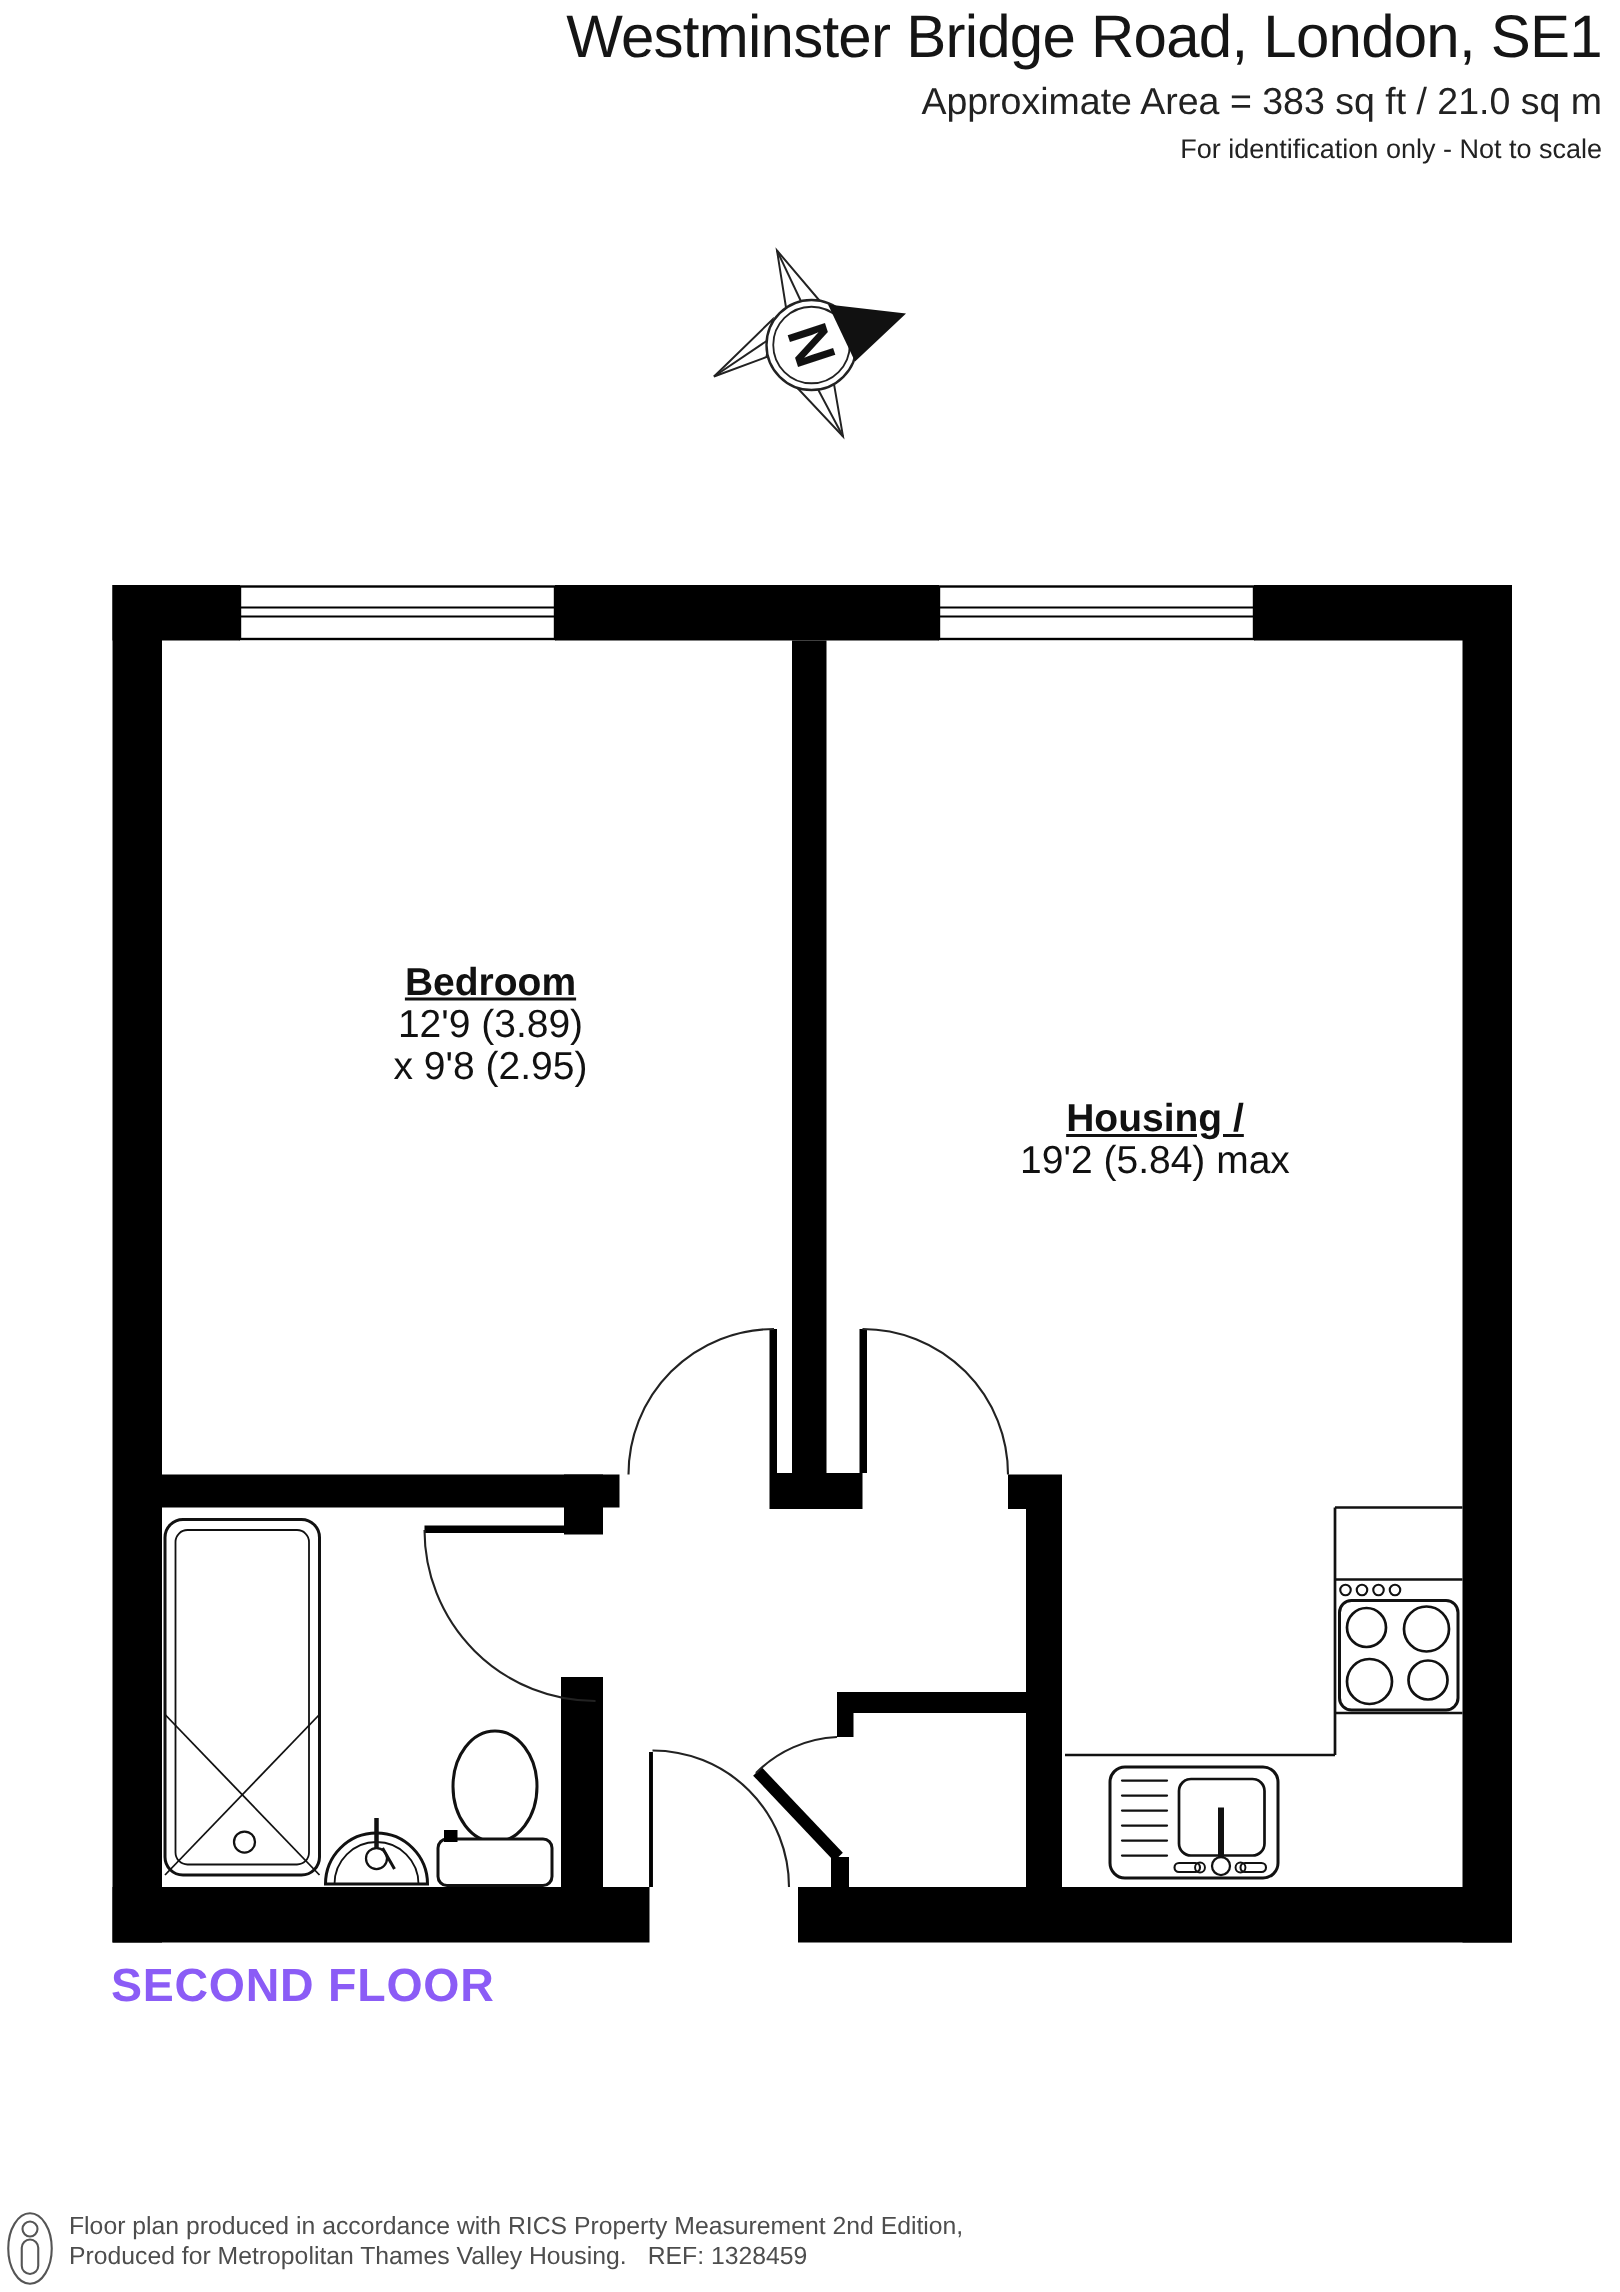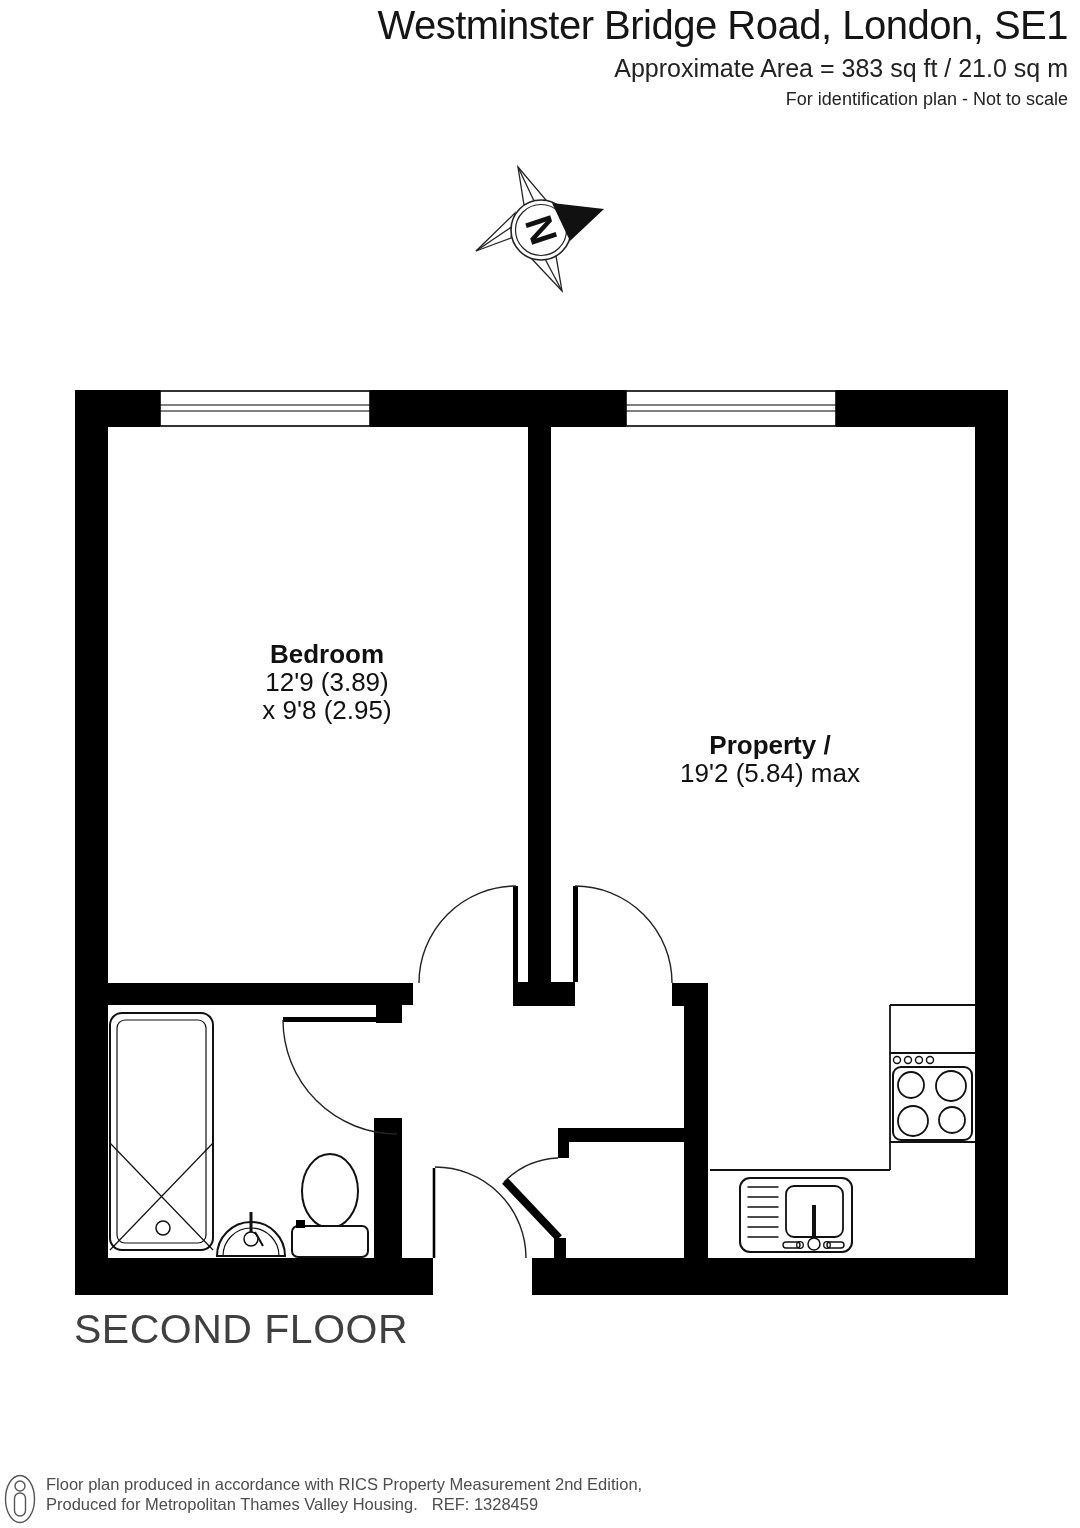--- a/index.html
+++ b/index.html
@@ -8,36 +8,36 @@
     font-family:"Liberation Sans", sans-serif;color:#1a1a1a;overflow:hidden;
   }
   .header{
     position:absolute;top:4px;right:12px;text-align:right;
   }
   .header .title{font-size:40px;font-weight:normal;letter-spacing:-0.5px;line-height:42px;color:#151515;}
   .header .area{font-size:25px;margin-top:8px;color:#222;}
   .header .note{font-size:18px;margin-top:6px;color:#222;}
   .plan-svg{position:absolute;left:0;top:0;}
   .room-label{position:absolute;text-align:center;font-size:26px;line-height:28px;color:#111;}
-  .room-label .rname{font-weight:bold;}
+  .room-label .rname{font-weight:bold;text-decoration:underline;}
   .floor-label{
-    position:absolute;left:74px;top:1306px;font-size:41px;font-weight:normal;color:#404040;
+    position:absolute;left:74px;top:1306px;font-size:31px;font-weight:bold;color:#8b5cf6;
     letter-spacing:0.5px;
   }
   .footer{position:absolute;left:4px;top:1474px;display:flex;align-items:flex-start;}
   .footer-text{margin-left:10px;font-size:16.5px;line-height:20px;color:#4d4d4d;}
   .footer-text .gap{margin-left:14px;}
 </style>
 </head>
 <body>
 
 <div class="header">
   <div class="title">Westminster Bridge Road, London, SE1</div>
   <div class="area">Approximate Area = 383 sq ft / 21.0 sq m</div>
-  <div class="note">For identification plan - Not to scale</div>
+  <div class="note">For identification only - Not to scale</div>
 </div>
 
 <svg class="plan-svg" width="1080" height="1528" viewBox="0 0 1080 1528">
 
   <g stroke="#222" stroke-width="1.3" fill="#ffffff">
     <polygon points="518,167 524,205 546,200"></polygon>
     <line x1="518" y1="167" x2="535" y2="203"></line>
     <polygon points="476,251 511,238 515,213"></polygon>
     <line x1="476" y1="251" x2="513" y2="226"></line>
     <polygon points="562,291 556,256 531,258"></polygon>
@@ -161,21 +161,21 @@
   </g>
 </svg>
 
 <div class="room-label" style="left:177px;top:640px;width:300px;">
   <div class="rname">Bedroom</div>
   <div>12'9 (3.89)</div>
   <div>x 9'8 (2.95)</div>
 </div>
 
 <div class="room-label" style="left:620px;top:731px;width:300px;">
-  <div class="rname">Property /</div>
+  <div class="rname">Housing /</div>
   <div>19'2 (5.84) max</div>
 </div>
 
 <div class="floor-label">SECOND FLOOR</div>
 
 <div class="footer">
   <svg width="32" height="50" viewBox="0 0 32 50" fill="none" stroke="#555" stroke-width="1.4">
     <ellipse cx="16" cy="25" rx="14.5" ry="23.5"></ellipse>
     <circle cx="16" cy="12" r="5"></circle>
     <rect x="10.5" y="19" width="11" height="23" rx="5.5"></rect>

